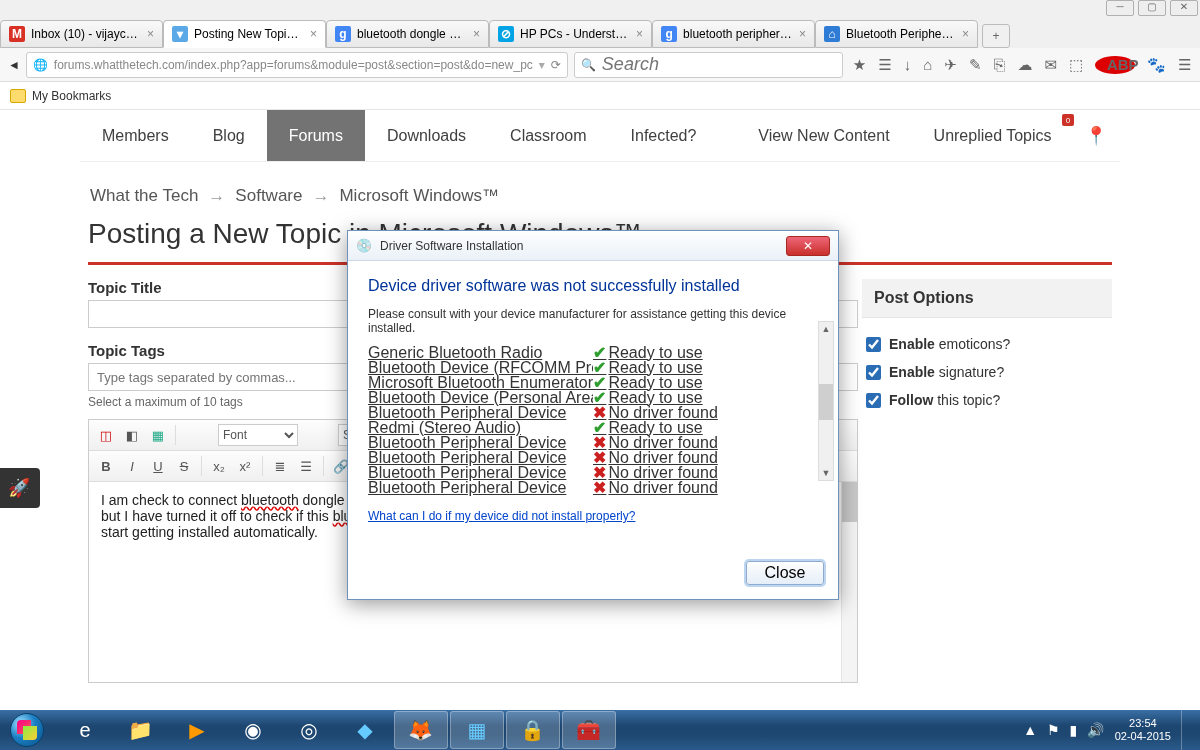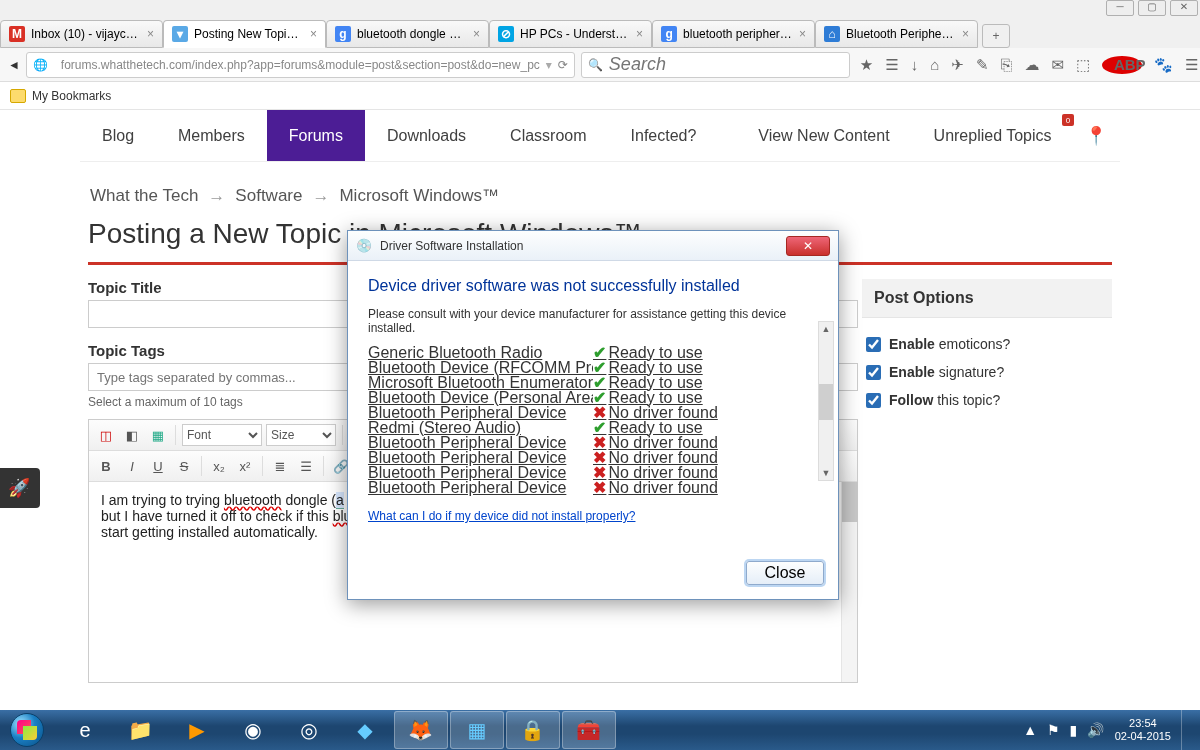--- a/index.html
+++ b/index.html
@@ -15,37 +15,37 @@
 .tab .fav { width:16px; height:16px; font-size:12px; display:inline-flex; align-items:center; justify-content:center; }
 .tab .label { max-width:110px; overflow:hidden; white-space:nowrap; text-overflow:ellipsis; }
 .tab .close { color:#888; }
 .new-tab { width:28px; height:24px; border:1px solid #bbb; border-radius:3px; margin-left:4px; display:flex; align-items:center; justify-content:center; color:#666; }
 
 .addr-bar { height:34px; background:#f7f7f7; border-bottom:1px solid #ddd; display:flex; align-items:center; gap:6px; padding:0 8px; font-size:12px; }
 .nav-btn { width:24px; height:24px; display:flex; align-items:center; justify-content:center; color:#777; border-radius:3px; }
 .nav-btn.back{ color:#333; }
 .url-box { flex:0 0 520px; height:26px; border:1px solid #ccc; border-radius:3px; display:flex; align-items:center; padding:0 6px; gap:6px; background:#fff; }
 .url-box .globe{ color:#888; }
-.url-box .url{ flex:1; color:#888; white-space:nowrap; overflow:hidden;margin-left:7px; }
+.url-box .url{ flex:1; color:#888; white-space:nowrap; overflow:hidden; }
 .refresh{ color:#888; }
 .search-box { flex:1; height:26px; border:1px solid #ccc; border-radius:3px; display:flex; align-items:center; padding:0 6px; gap:6px; background:#fff; }
 .search-box input{ border:none; outline:none; flex:1; font-style:italic; color:#888; font-size:18px; }
 .toolbar-icons { display:flex; gap:12px; align-items:center; padding:0 4px; }
 .toolbar-icons span{ color:#666; font-size:15px; }
 .abp{ background:#d00; color:#fff; border-radius:50%; width:40px; height:18px; font-size:9px; display:inline-flex; align-items:center; justify-content:center; font-weight:bold;padding-left:15px; }
 
 .bookmarks-bar { height:28px; display:flex; align-items:center; gap:6px; padding:0 10px; font-size:12px; color:#333; border-bottom:1px solid #e5e5e5; }
 .bm-folder{ width:16px; height:14px; background:#fddb6d; border:1px solid #d6a800; border-radius:2px; }
 
 
 .page { background:#fff; display:flex; flex-direction:column; }
 .page-inner{ width:1040px; margin:0 auto; position:relative; }
 .forum-nav{ height:52px; display:flex; align-items:stretch; border-bottom:1px solid #eee; }
 .forum-nav a{ display:flex; align-items:center; padding:0 22px; color:#404040; font-size:16px; text-decoration:none; }
-.forum-nav a.active{ background:#4c1d95; color:#fff; }
+.forum-nav a.active{ background:#737373; color:#fff; }
 .forum-nav .spacer{ flex:1; }
 .badge-dot{ position:absolute; right:46px; top:4px; width:12px; height:12px; background:#cc3227; color:#fff; font-size:8px; border-radius:2px; display:flex; align-items:center; justify-content:center; }
 .pin{ display:flex; align-items:center; padding:0 12px; color:#bbb; font-size:18px; }
 
 .breadcrumb{ padding:24px 8px 8px; color:#555; font-size:17px; }
 .breadcrumb span{ padding:0 2px; }
 .breadcrumb .sep{ color:#999; padding:0 8px; }
 
 h1.page-title{ font-size:28px; font-weight:400; color:#333; padding:4px 8px 12px; }
 .red-rule{ height:3px; background:#cc3227; margin:0 8px 14px; }
@@ -55,21 +55,21 @@
 .right-col{ width:250px; }
 
 .field-label{ font-weight:700; color:#333; font-size:15px; margin-bottom:4px; }
 .text-input{ width:100%; height:28px; border:1px solid #ccc; padding:4px 8px; font-size:13px; }
 .tags-hint{ color:#666; font-size:12px; padding:4px 0 10px; }
 
 .editor{ border:1px solid #ccc; }
 .editor-tb{ display:flex; align-items:center; gap:4px; padding:4px 6px; border-bottom:1px solid #ddd; background:linear-gradient(#fdfdfd,#f0f0f0); }
 .tb-btn{ width:22px; height:22px; display:flex; align-items:center; justify-content:center; color:#555; font-size:13px; border-radius:3px; }
 .tb-sep{ width:1px; height:20px; background:#ddd; margin:0 2px; }
-.tb-select{ height:22px; border:1px solid #ccc; font-size:12px; color:#555; background:#fff; }
+.tb-select{ height:22px; border:1px solid #ccc; font-size:12px; color:#555; background:#fff;margin-left:36px; }
 .editor-tb2{ display:flex; align-items:center; gap:4px; padding:4px 6px; border-bottom:1px solid #ddd; background:linear-gradient(#fdfdfd,#f0f0f0); }
 .editor-body{ min-height:200px; padding:10px 12px; font-size:14px; color:#222; position:relative; }
 .editor-body .spelled{ text-decoration: wavy underline #d00; }
 .scroll-ind{ position:absolute; right:0; top:0; bottom:0; width:16px; background:#f4f4f4; border-left:1px solid #e5e5e5; }
 .scroll-ind .thumb{ position:absolute; top:0; width:16px; height:40px; background:#c8c8c8; }
 
 .panel-head{ background:#f2f2f2; padding:10px 12px; font-weight:700; color:#333; margin-bottom:12px; border-bottom:1px solid #e5e5e5;}
 .opt{ display:flex; align-items:center; gap:8px; padding:6px 4px; font-size:14px; color:#333; }
 .opt input{ width:15px; height:15px; accent-color:#2a6db5; }
 
@@ -185,22 +185,22 @@
 </div>
 
 <div class="bookmarks-bar">
   <span class="bm-folder"></span>
   <span>My Bookmarks</span>
 </div>
 
 <div class="page">
   <div class="page-inner">
     <div class="forum-nav" id="forum-nav">
-      <a>Blog</a>
-        <a>Members</a>
+      <a>Members</a>
+        <a>Blog</a>
         <a class="active">Forums</a>
         <a>Downloads</a>
         <a>Classroom</a>
         <a>Infected?</a>
         <div class="spacer"></div>
         <a>View New Content</a>
         <a>Unreplied Topics</a>
         <div class="badge-dot">0</div>
     <div class="pin">📍</div>
       </div>
@@ -248,21 +248,21 @@
             <span class="tb-btn">x₂</span>
             <span class="tb-btn">x²</span>
             <span class="tb-sep"></span>
             <span class="tb-btn">≣</span>
             <span class="tb-btn">☰</span>
             <span class="tb-sep"></span>
             <span class="tb-btn">🔗</span>
             <span class="tb-btn">▭</span>
           </div>
           <div class="editor-body">
-            <span>I am trying to trying </span><span class="spelled">bluetooth</span><span> dongle (</span><span style="background:#d8e8ff;border-bottom:1px solid #6a9">a</span><br>
+            <span>I am check to connect </span><span class="spelled">bluetooth</span><span> dongle (</span><span style="background:#d8e8ff;border-bottom:1px solid #6a9">a</span><br>
             <span>but I have turned it off to check if this </span><span class="spelled">blue</span><br>
             <span>start getting installed automatically.</span>
             <div class="scroll-ind">
                 <div class="thumb"></div>
               </div>
           </div>
         </div>
       </div>
 
       <div class="right-col">

